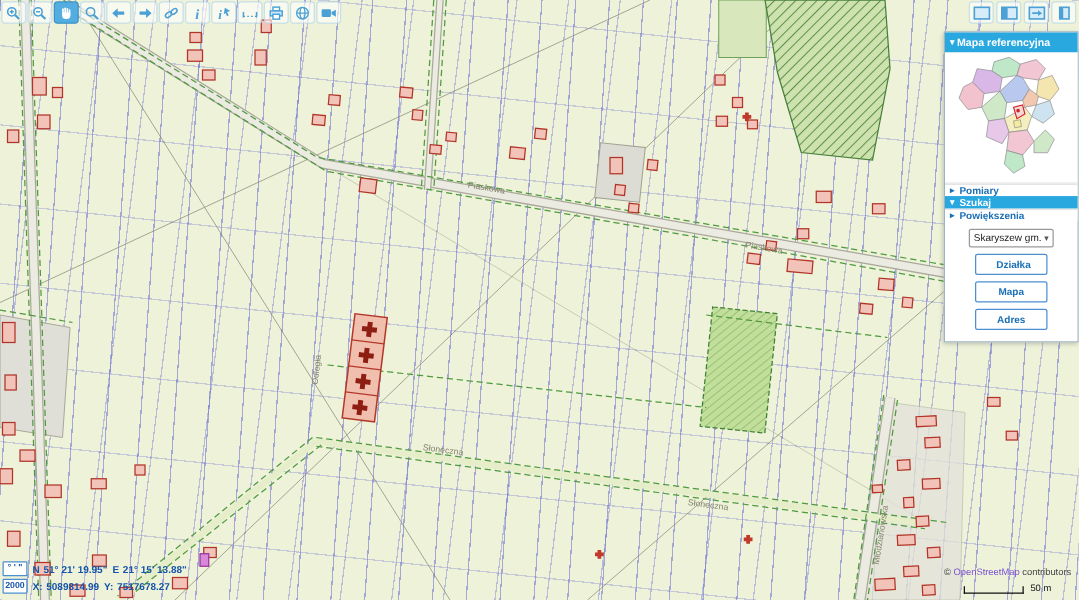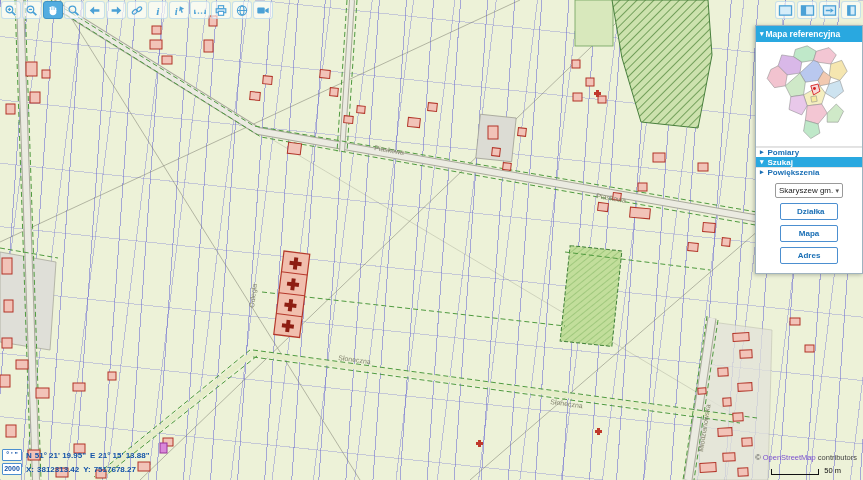--- a/index.html
+++ b/index.html
@@ -398,21 +398,21 @@
     </span>
     <span class="coord-pair">
       <span>E</span>
       <span>21° 15' 13.88"</span>
     </span>
   </div>
   <div class="coord-row">
     <button class="coord-btn">2000</button>
     <span class="coord-pair">
       <span>X:</span>
-      <span>3812313.42</span>
+      <span>5089814.99</span>
     </span>
     <span class="coord-pair">
       <span>Y:</span>
       <span>7517678.27</span>
     </span>
   </div>
 </div>
 
 <div class="attribution">
   <span>©</span>

